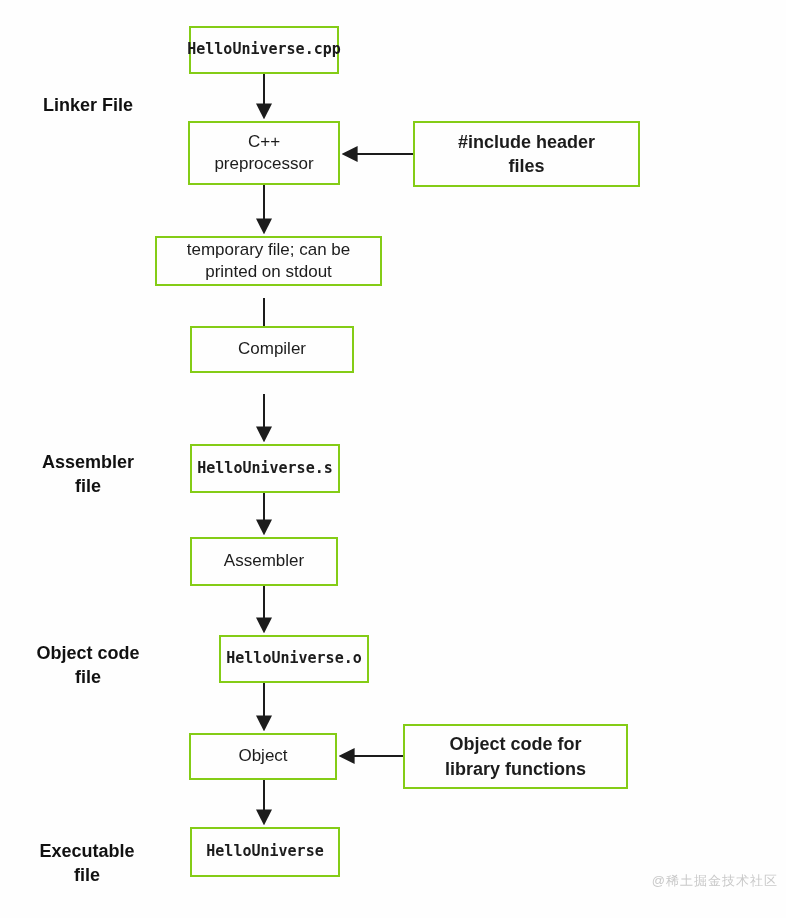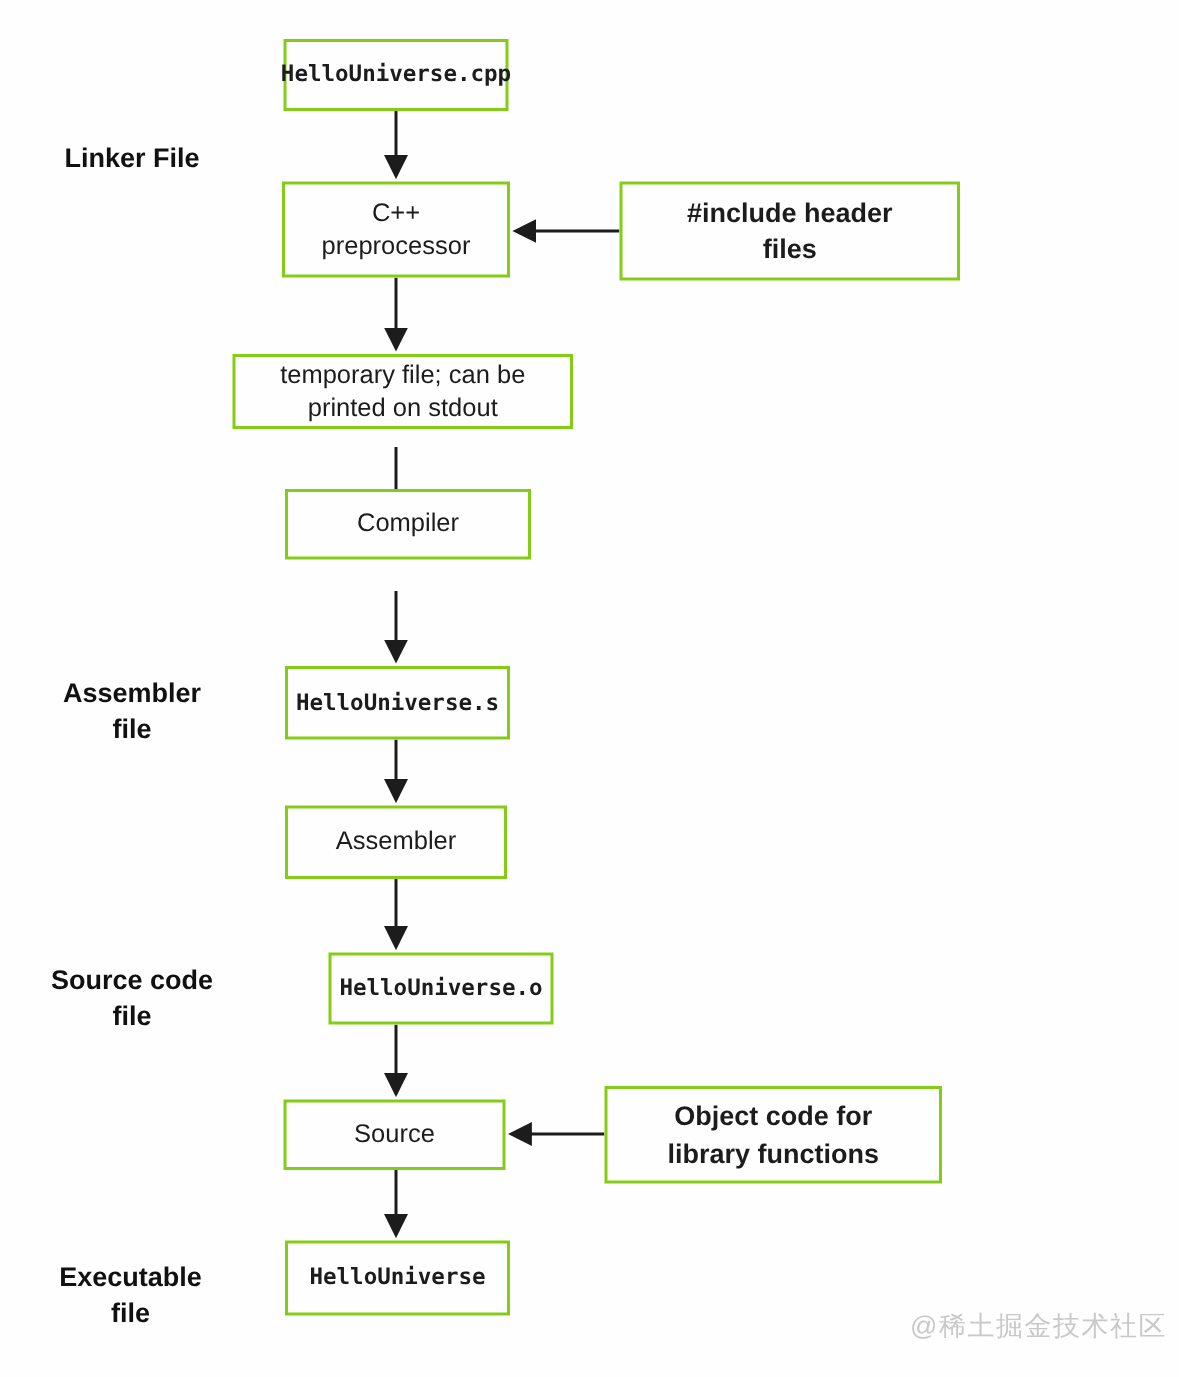--- a/index.html
+++ b/index.html
@@ -44,21 +44,21 @@
   }
   #arrows {
     position:absolute; left:0; top:0;
     pointer-events:none;
   }
   #arrows line { stroke:#1c1c1c; stroke-width:2; }
   #arrows .ah { fill:#1c1c1c; }
   .watermark {
     position:absolute;
     right:8px; top:872px;
-    font-size:18px;
+    font-size:13px;
     color:#c9c9c9;
     letter-spacing:1px;
     text-align:center;
   }
 </style>
 </head>
 <body>
 
 <div id="canvas">
 
@@ -76,21 +76,21 @@
     <line x1="264" y1="586" x2="264" y2="631" marker-end="url(#ah)"></line>
     <line x1="264" y1="683" x2="264" y2="729" marker-end="url(#ah)"></line>
     <line x1="264" y1="780" x2="264" y2="823" marker-end="url(#ah)"></line>
     <line x1="413" y1="154" x2="344" y2="154" marker-end="url(#ah)"></line>
     <line x1="403" y1="756" x2="341" y2="756" marker-end="url(#ah)"></line>
   </svg>
 
   <div class="side-label" style="left:88px; top:94px;">Linker File</div>
   <div class="side-label" style="left:88px; top:451px;">Assembler
 file</div>
-  <div class="side-label" style="left:88px; top:642px;">Source code
+  <div class="side-label" style="left:88px; top:642px;">Object code
 file</div>
   <div class="side-label" style="left:87px; top:840px;">Executable
 file</div>
 
   <div class="node mono" style="left:189px; top:26px; width:150px; height:48px;">HelloUniverse.cpp</div>
 
   <div class="node" style="left:188px; top:121px; width:152px; height:64px;">C++
 preprocessor</div>
 
   <div class="node boldbox" style="left:413px; top:121px; width:227px; height:66px;">#include header
@@ -100,21 +100,21 @@
 printed on stdout</div>
 
   <div class="node" style="left:190px; top:326px; width:164px; height:47px;">Compiler</div>
 
   <div class="node mono" style="left:190px; top:444px; width:150px; height:49px;">HelloUniverse.s</div>
 
   <div class="node" style="left:190px; top:537px; width:148px; height:49px;">Assembler</div>
 
   <div class="node mono" style="left:190px; top:635px; width:150px; height:48px;margin-left:29px;">HelloUniverse.o</div>
 
-  <div class="node" style="left:189px; top:733px; width:148px; height:47px;">Source</div>
+  <div class="node" style="left:189px; top:733px; width:148px; height:47px;">Object</div>
 
   <div class="node boldbox" style="left:403px; top:724px; width:225px; height:65px;">Object code for
 library functions</div>
 
   <div class="node mono" style="left:190px; top:827px; width:150px; height:50px;">HelloUniverse</div>
 
   <div class="watermark">@稀土掘金技术社区</div>
 
 </div>
 

